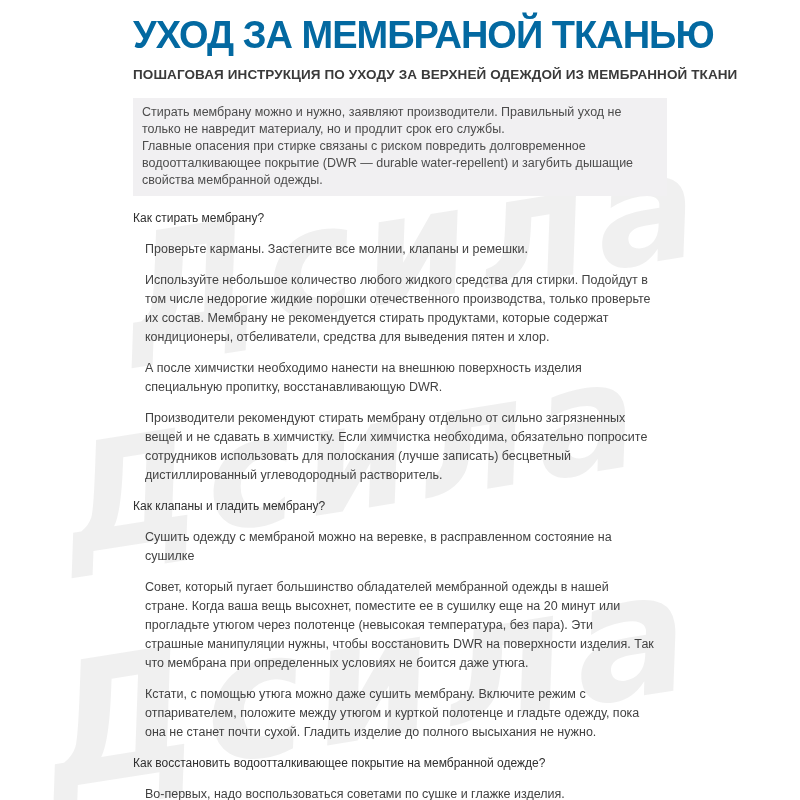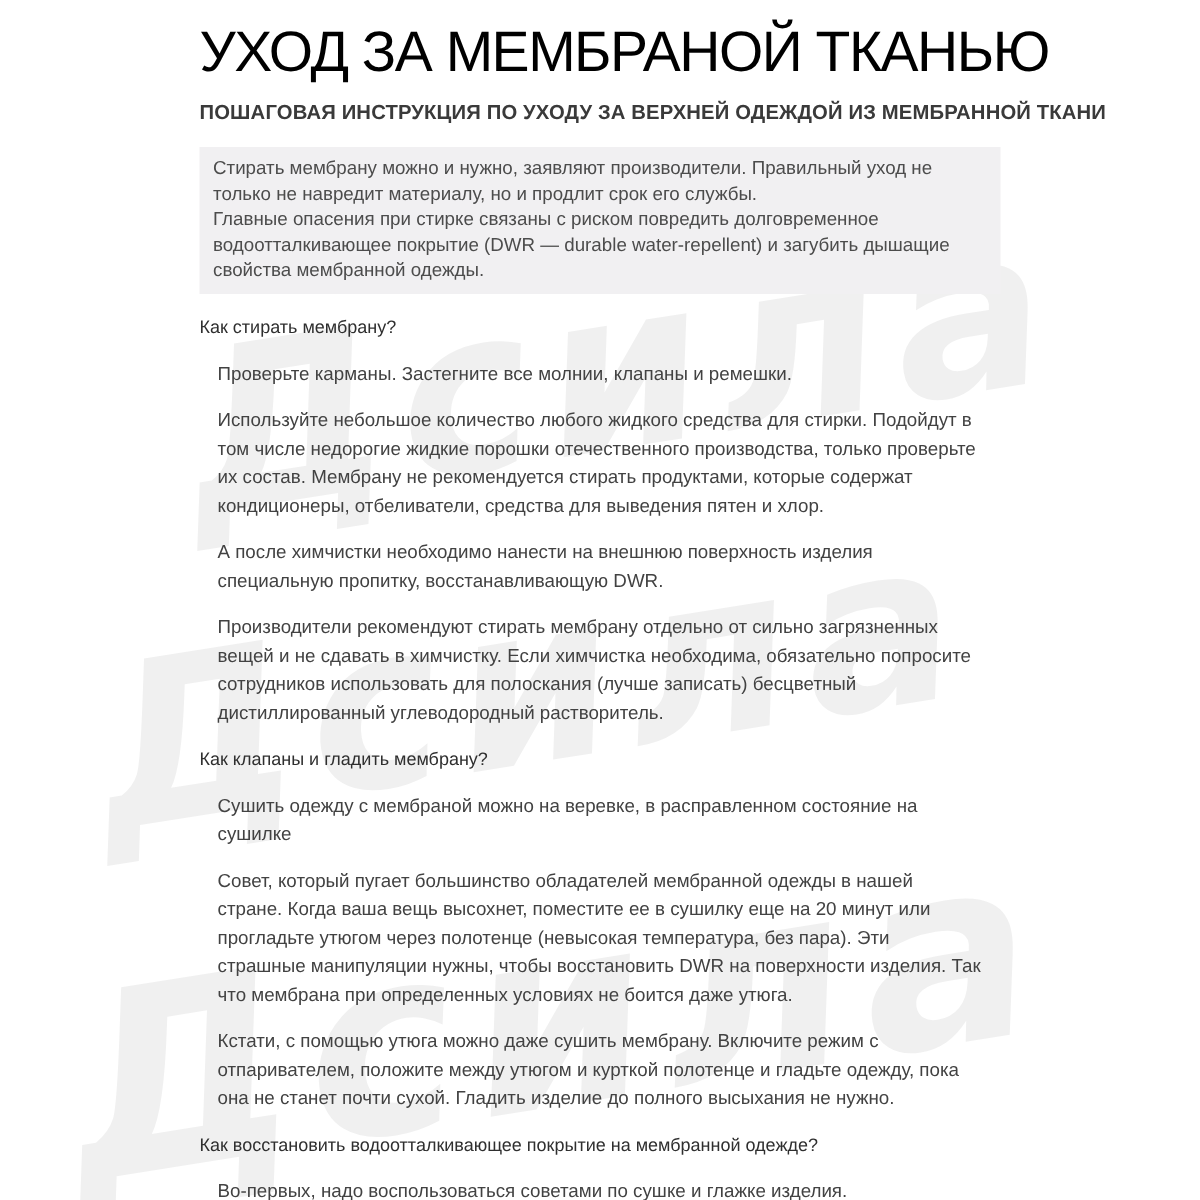--- a/index.html
+++ b/index.html
@@ -19,23 +19,23 @@
     position: relative;
     z-index: 1;
     width: 534px;
     margin: 0 auto;
     padding-top: 14px;
   }
   h1.title {
     margin: 0 0 10px 0;
     text-align: center;
     font-size: 38px;
-    font-weight: 400;
+    font-weight: 700;
     letter-spacing: -1px;
-    color: #000000;
+    color: #0369a1;
     white-space: nowrap;
   }
   h2.subtitle {
     margin: 0 0 16px 0;
     text-align: center;
     font-size: 13.5px;
     font-weight: 700;
     letter-spacing: 0.1px;
     color: #3a3a3a;
     white-space: nowrap;

